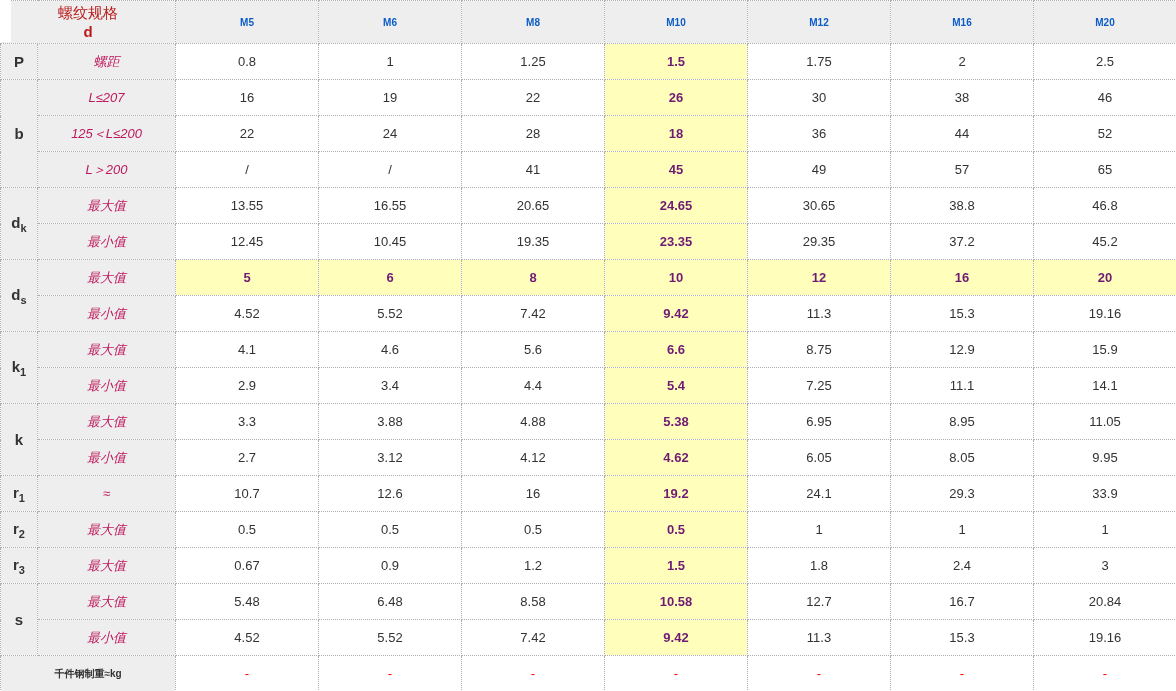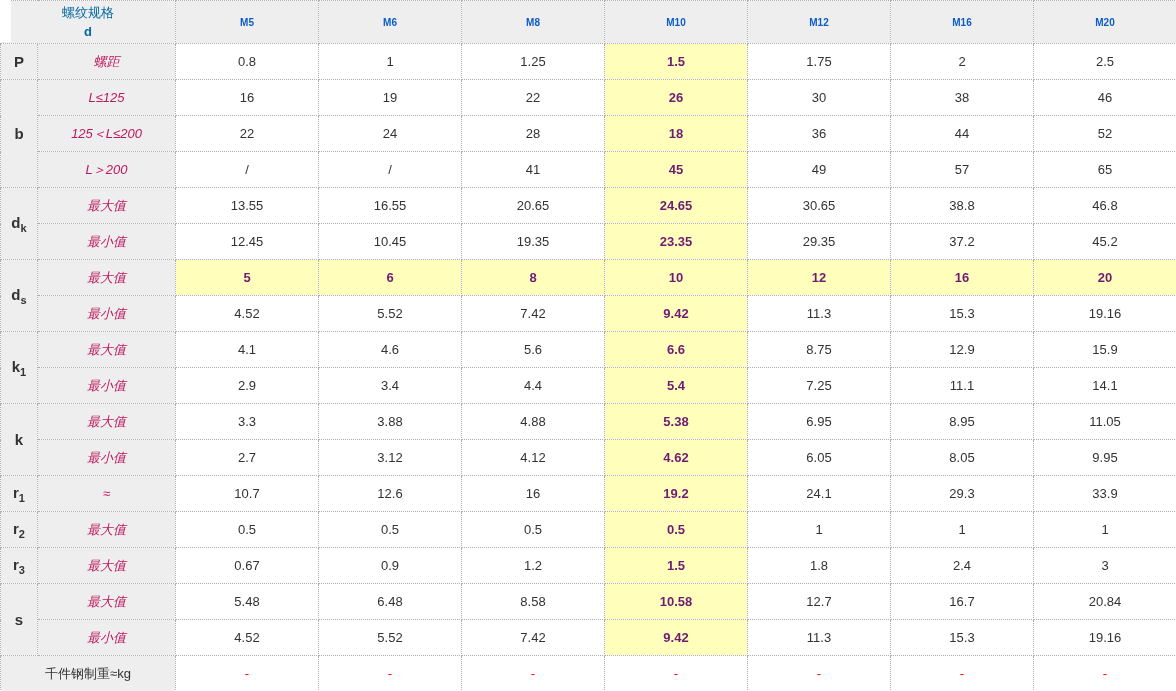--- a/index.html
+++ b/index.html
@@ -26,22 +26,22 @@
     padding: 0;
     overflow: hidden;
     white-space: nowrap;
   }
   thead th {
     height: 42px;
     background: var(--label-bg, #eeeeee);
   }
   th.corner {
     font-weight: normal;
-    font-size: 13px;
-    color: #0369a1;
+    font-size: 15px;
+    color: #b91c1c;
     line-height: 19px;
   }
   th.corner .corner-sub {
     font-weight: bold;
   }
   th.col-header {
     color: var(--header-text, #0b5cc7);
     font-weight: bold;
     font-size: 10px;
     margin-top: 35px;
@@ -67,22 +67,22 @@
     color: #be185d;
     font-style: italic;
   }
   td.hl {
     background: var(--highlight-bg, #ffffbb);
     font-weight: bold;
     color: #701a75;
   }
   td.footer-label {
     background: var(--label-bg, #eeeeee);
-    font-weight: normal;
-    font-size: 13px;
+    font-weight: bold;
+    font-size: 10px;
     color: #333333;
   }
   td.dash {
     color: var(--footer-dash, #ff0000);
   }
   .corner-notch {
     position: absolute;
     left: 0;
     top: 0;
     width: 11px;
@@ -127,21 +127,21 @@
         <td class="value-cell">0.8</td>
         <td class="value-cell">1</td>
         <td class="value-cell">1.25</td>
         <td class="value-cell hl">1.5</td>
         <td class="value-cell">1.75</td>
         <td class="value-cell">2</td>
         <td class="value-cell">2.5</td>
       </tr>
       <tr>
         <td class="param" rowspan="3">b</td>
-        <td class="sublabel">L≤125</td>
+        <td class="sublabel">L≤207</td>
         <td class="value-cell">16</td>
         <td class="value-cell">19</td>
         <td class="value-cell">22</td>
         <td class="value-cell hl">26</td>
         <td class="value-cell">30</td>
         <td class="value-cell">38</td>
         <td class="value-cell">46</td>
       </tr>
       <tr>
         <td class="sublabel">125＜L≤200</td>

